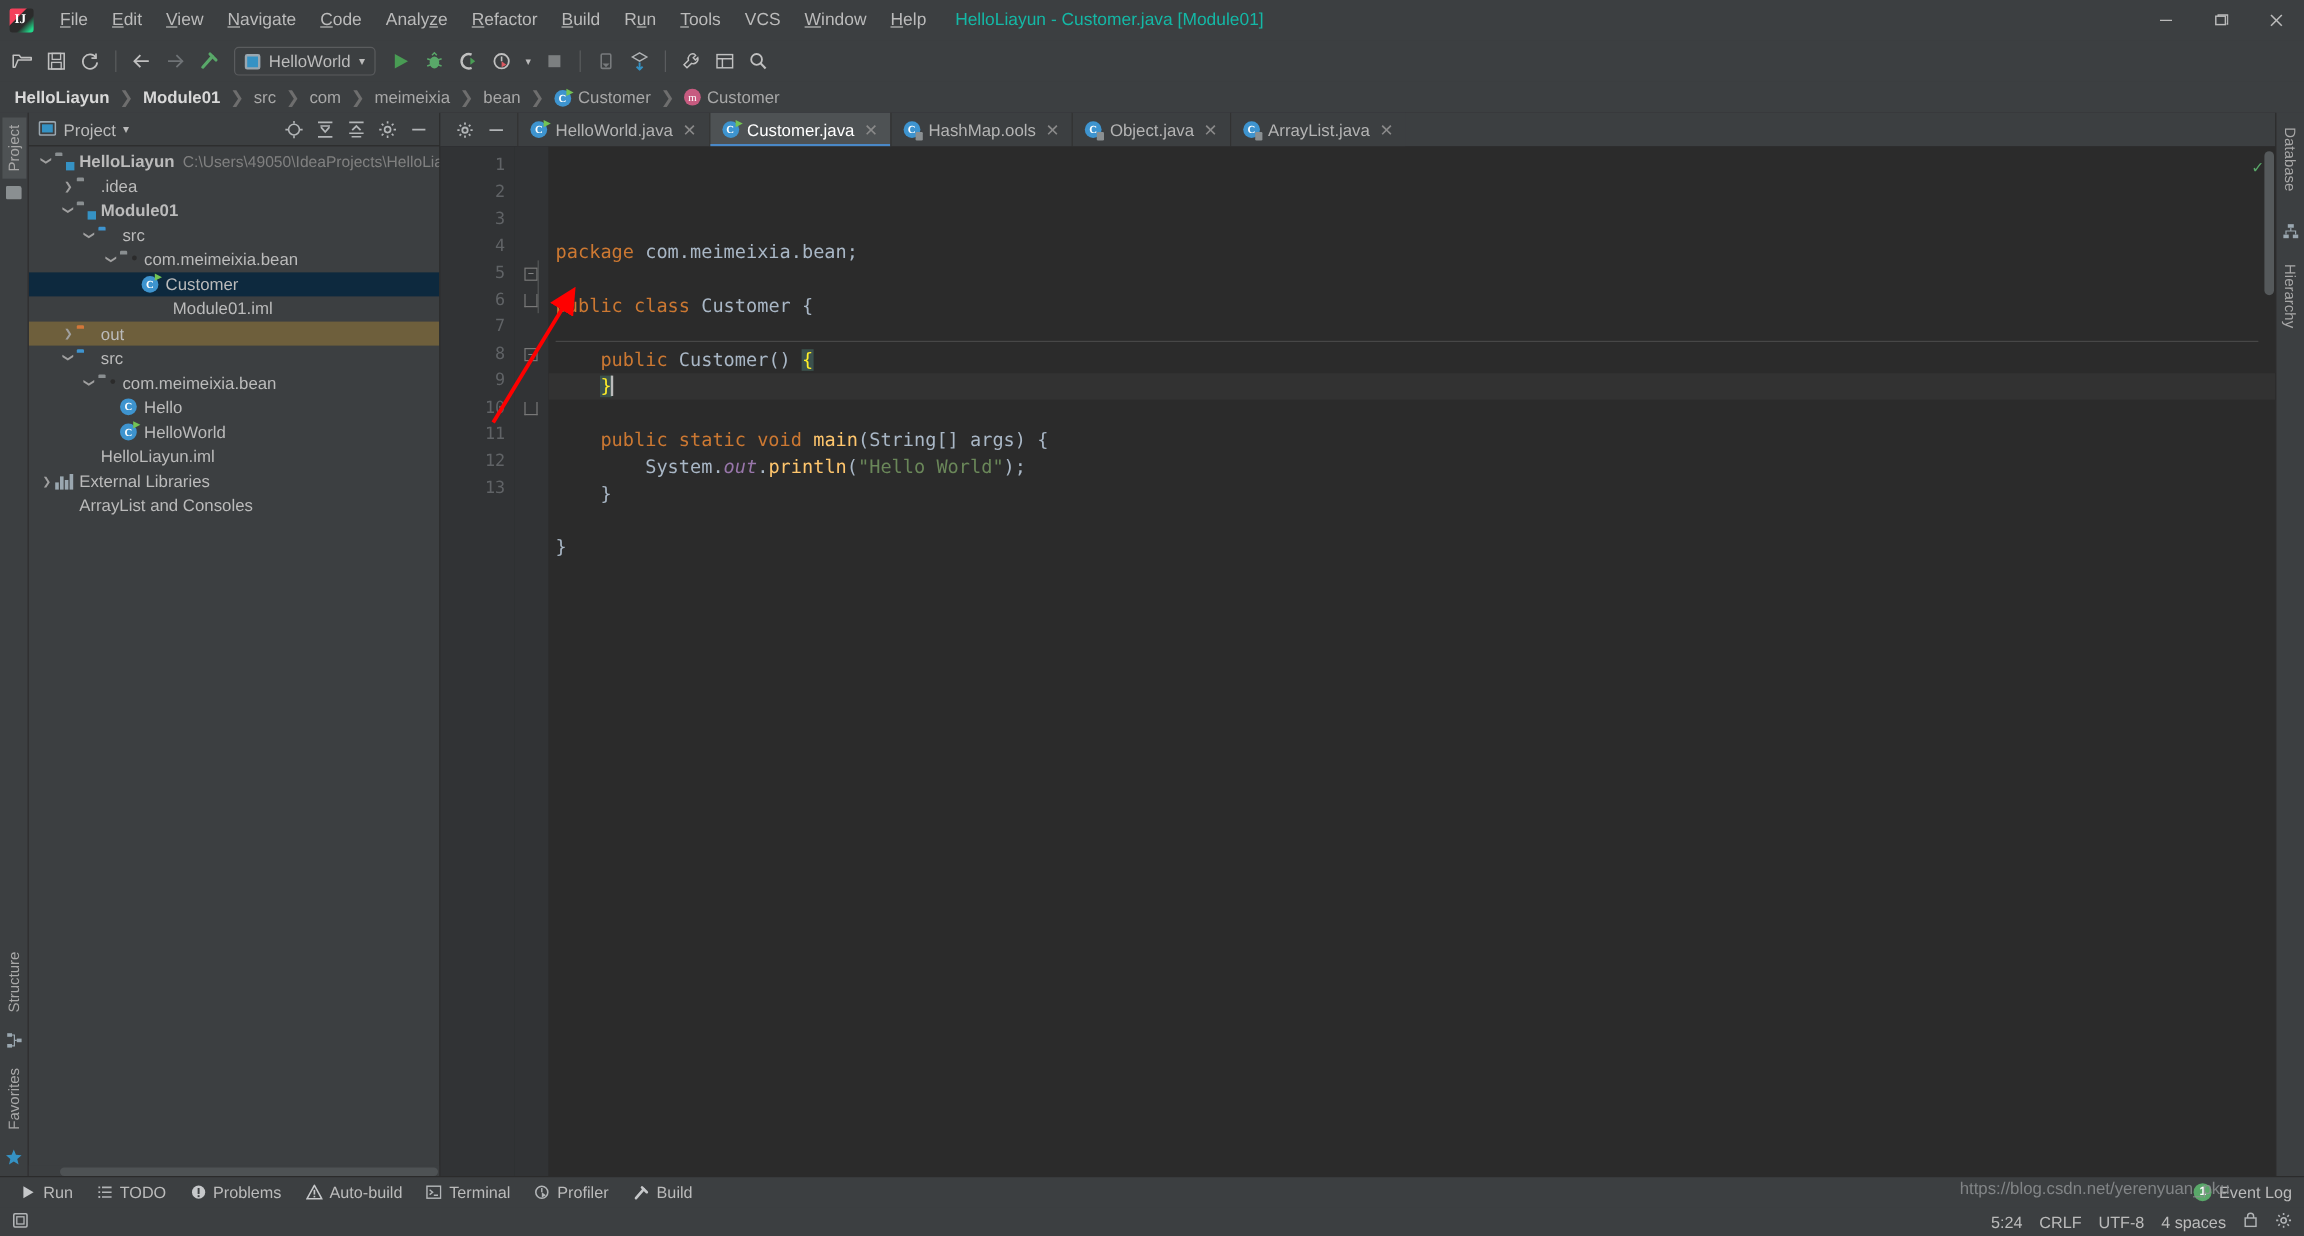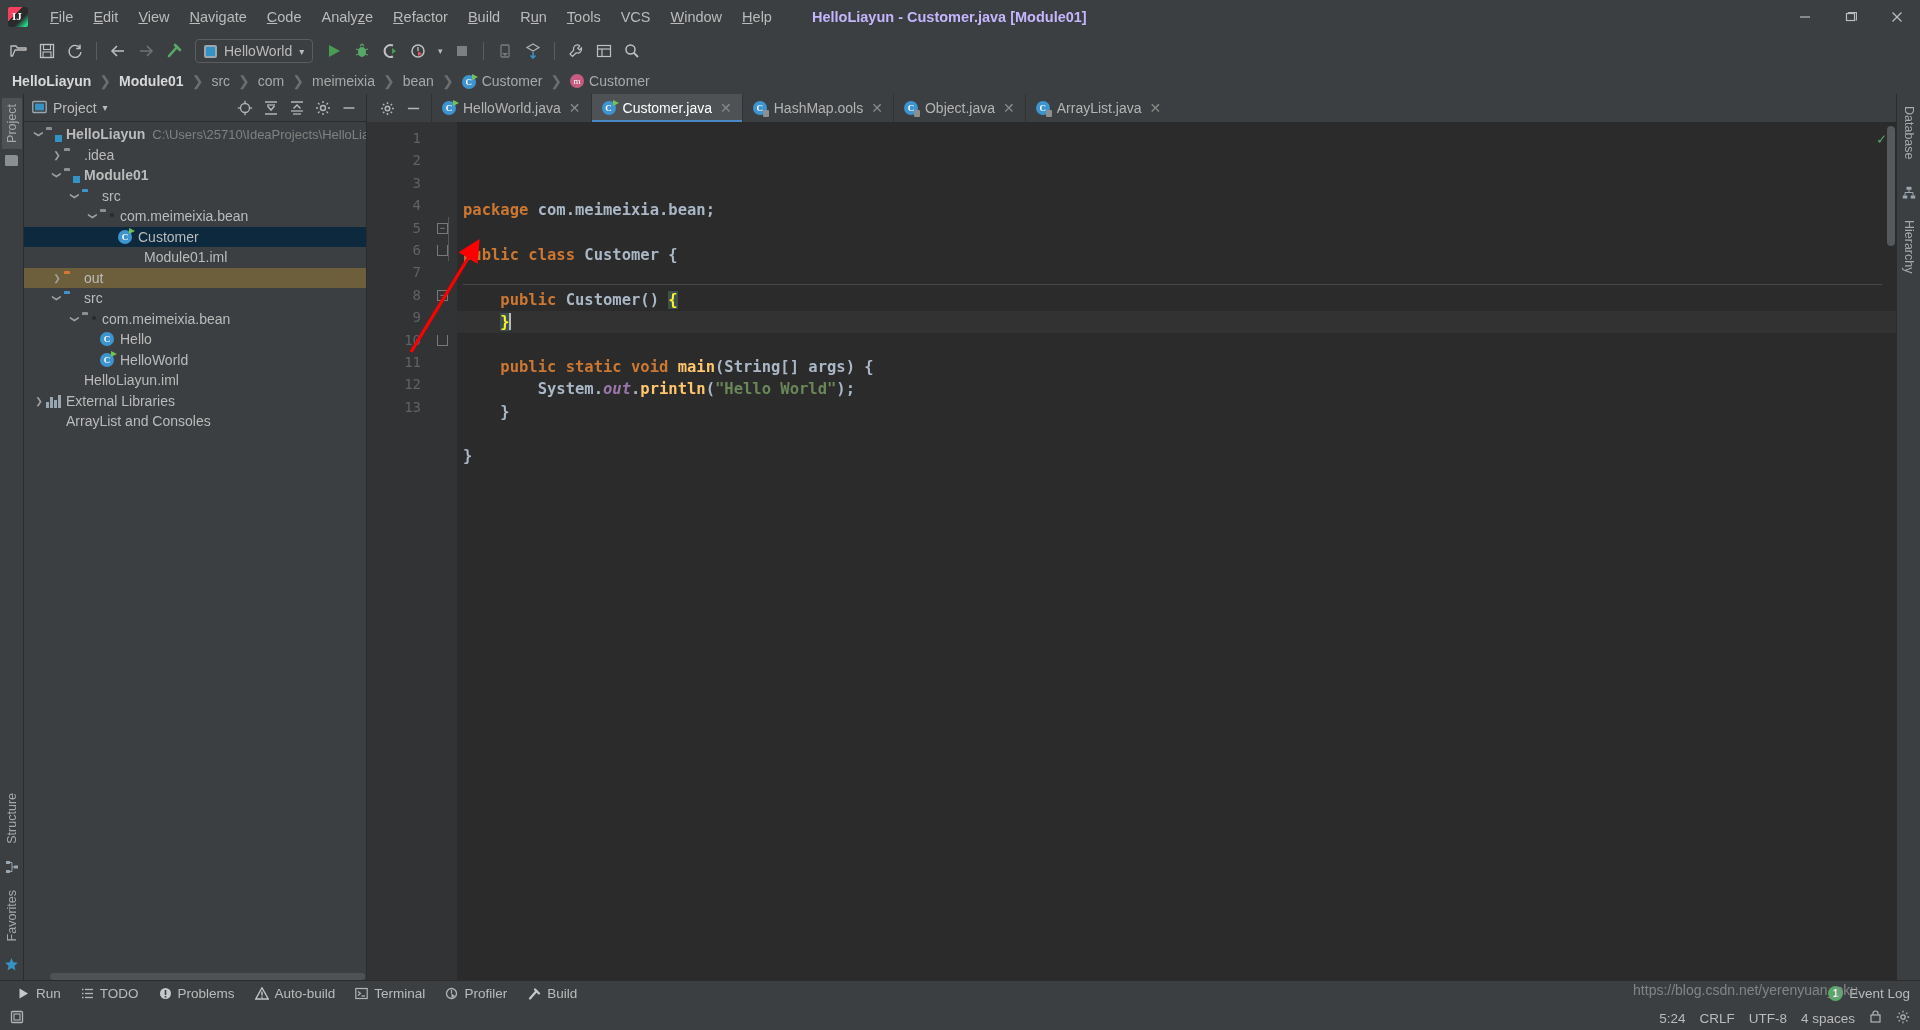--- a/index.html
+++ b/index.html
@@ -25,21 +25,21 @@
   .logo span {
     position: absolute; left: 4px; top: 3px; color: #fff; font-size: 11px;
     font-weight: bold; font-family: "Liberation Serif", serif;
   }
   .menu-item {
     padding: 4px 10px; font-size: 14.5px; color: #bbbbbb; cursor: default;
     white-space: nowrap;
   }
   .menu-item .u { text-decoration: underline; }
   .win-title {
-    margin-left: 30px; font-size: 14.5px; color: #c4b5fd; white-space: nowrap; font-weight: bold;
+    margin-left: 14px; font-size: 14.5px; color: #14b8a6; white-space: nowrap;
   }
   .win-controls {
     position: absolute; right: 0; top: 0; height: 34px; display: flex; align-items: center;
   }
   .win-btn {
     width: 46px; height: 34px; display: flex; align-items: center; justify-content: center;
     color: #bbbbbb;
   }
 
   
@@ -211,21 +211,21 @@
   }
   .fold-bar {
     position: absolute; left: 1px; width: 1px; background: #555759;
   }
 
   .code {
     flex: 1 1 auto; padding-top: 5px; position: relative;
     font-family: "DejaVu Sans Mono", monospace; font-size: 15.5px;
     color: #a9b7c6; white-space: pre; overflow: hidden;
   }
-  .cline { height: 22.4px; line-height: 22.4px; padding-left: 6px; font-weight: bold; }
+  .cline { height: 22.4px; line-height: 22.4px; padding-left: 6px; }
   .kw { color: #cc7832; }
   .cls { color: #a9b7c6; }
   .str { color: #6a8759; }
   .fld { color: #9876aa; font-style: italic; }
   .mth { color: #ffc66d; }
   .brace-hl { background: #3b514d; color: #ffef28; }
   .caret-line { background: #323232; }
   .sep-line {
     position: absolute; left: 6px; right: 14px; height: 1px; background: #474747;
   }
@@ -544,21 +544,21 @@
                 <line x1="2.5" y1="8" x2="13.5" y2="8" stroke="#b2b5b7" stroke-width="1.5"></line>
               </svg>
           </div>
         </div>
       </div>
       <div class="tree" id="tree">
           <div class="tree-row" style="padding-left: 8px;">
             <span class="arrow" style="transform: rotate(90deg);">❯</span>
             <span class="ic ic-mod"><span class="ic-folder-gray"></span></span>
             <span class="tr-label b">HelloLiayun</span>
-            <span class="tr-sub">C:\Users\25710\IdeaProjects\HelloLia</span>
+            <span class="tr-sub">C:\Users\49050\IdeaProjects\HelloLia</span>
           </div>
           <div class="tree-row" style="padding-left: 26px;">
             <span class="arrow">❯</span>
             <span class="ic"><span class="ic-folder-gray"></span></span>
             <span class="tr-label">.idea</span>
           </div>
           <div class="tree-row" style="padding-left: 26px;">
             <span class="arrow" style="transform: rotate(90deg);">❯</span>
             <span class="ic ic-mod"><span class="ic-folder-gray"></span></span>
             <span class="tr-label b">Module01</span>

